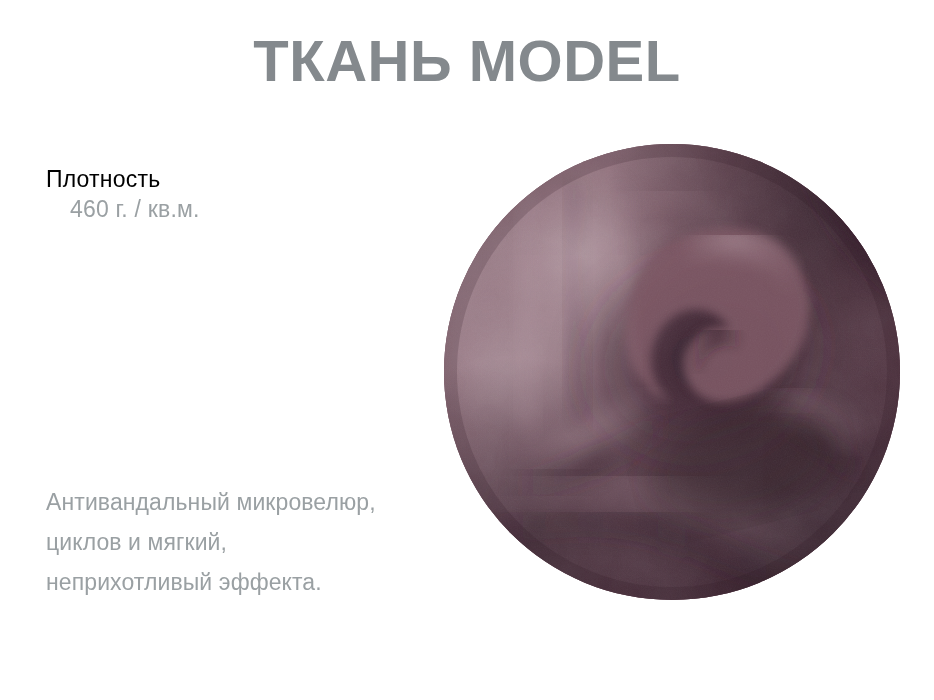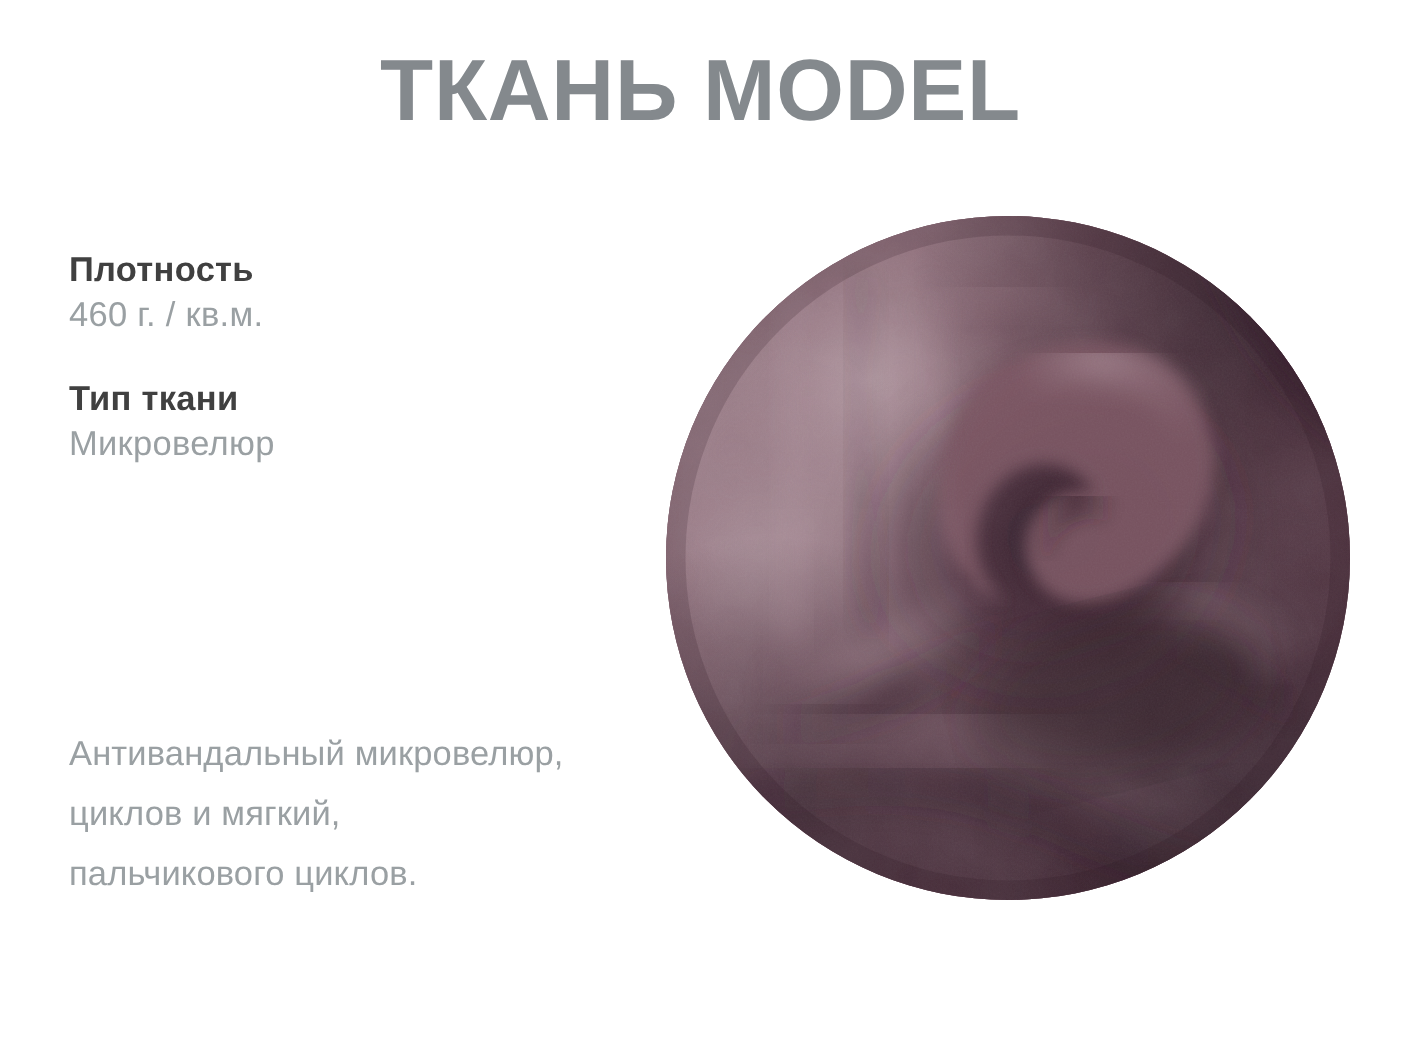--- a/index.html
+++ b/index.html
@@ -44,33 +44,33 @@
     top: 165px;
     width: 400px;
   }
   .spec-block {
     margin-bottom: 26px;
   }
   .spec-block:last-child { margin-bottom: 0; }
 
   .spec-label {
     font-size: 23px;
-    font-weight: bold;
-    color: #404040;
+    font-weight: normal;
+    color: #000000;
     line-height: 1.28;
     letter-spacing: 0.2px;
   }
   .spec-value {
     font-size: 23px;
     font-weight: normal;
     color: #9aa0a3;
     line-height: 1.32;
     letter-spacing: 0.2px;
   }
-  .spec-value-line { display: block; }
+  .spec-value-line { display: block; margin-left: 24px; }
 
   .description {
     position: absolute;
     left: 46px;
     top: 482px;
     width: 400px;
     font-size: 23px;
     color: #9aa0a3;
     line-height: 40px;
     letter-spacing: 0.1px;
@@ -103,36 +103,30 @@
 
   <div class="specs">
 
     <div class="spec-block">
       <div class="spec-label">Плотность</div>
       <div class="spec-value">
         <span class="spec-value-line">460 г. / кв.м.</span>
       </div>
     </div>
 
-    <div class="spec-block">
-      <div class="spec-label">Тип ткани</div>
-      <div class="spec-value">
-        <span class="spec-value-line">Микровелюр</span>
-      </div>
-    </div>
 
     <div class="spec-block">
     </div>
 
   </div>
 
   <div class="description">
     <span class="description-line">Антивандальный микровелюр,</span>
     <span class="description-line">циклов и мягкий,</span>
-    <span class="description-line">пальчикового циклов.</span>
+    <span class="description-line">неприхотливый эффекта.</span>
   </div>
 
   <div class="photo-circle">
     <svg viewBox="0 0 456 456" preserveAspectRatio="xMidYMid slice">
       <defs>
 
         <linearGradient id="baseTone" x1="0" y1="0" x2="1" y2="1">
           <stop offset="0%" stop-color="#8d6b78"></stop>
           <stop offset="35%" stop-color="#7b5664"></stop>
           <stop offset="70%" stop-color="#5e3c4b"></stop>

